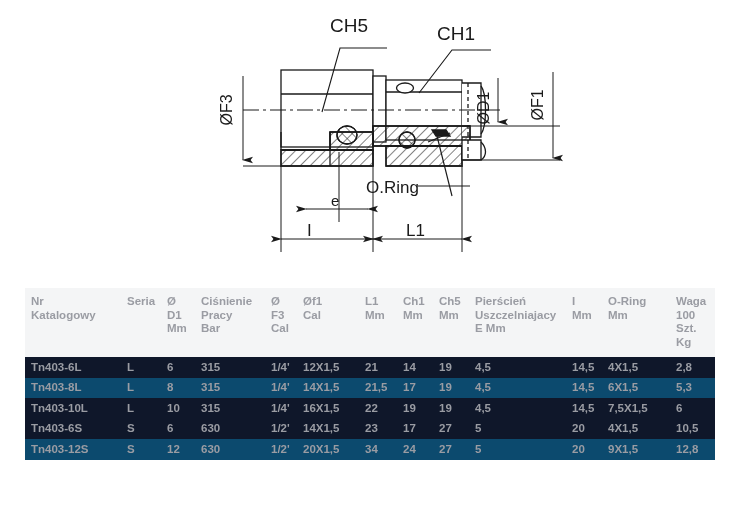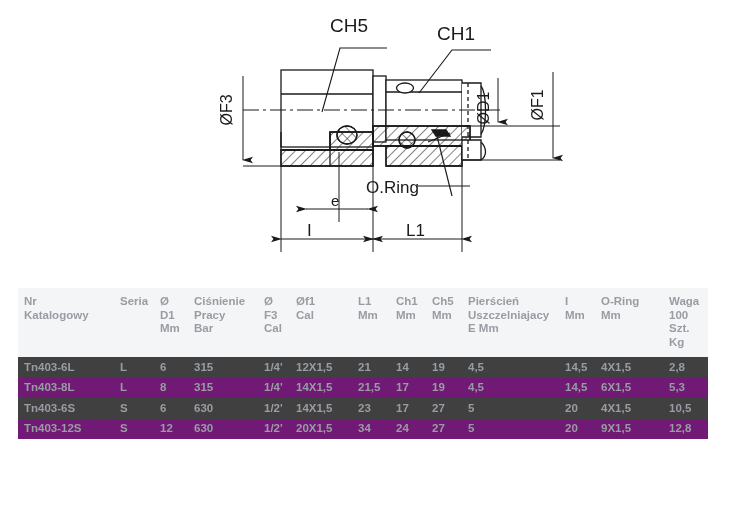--- a/index.html
+++ b/index.html
@@ -25,21 +25,21 @@
   }
   #drawing-svg {
     position: absolute;
     left: 0;
     top: 0;
   }
 
   
   #spec-table-wrap {
     position: absolute;
-    left: 18px;
+    left: 25px;
     top: 288px;
     width: 690px;
   }
   table.spec {
     border-collapse: collapse;
     border-spacing: 0;
     width: 690px;
     font-size: 11.5px;
     font-weight: bold;
     color: #9a9ca3;
@@ -58,22 +58,22 @@
     padding-top: 7px;
     padding-bottom: 8px;
     vertical-align: top;
   }
   table.spec tbody td {
     padding-top: 3.5px;
     padding-bottom: 3.5px;
     white-space: nowrap;
   }
   
-  table.spec tbody tr.odd  { background: #404040; }
-  table.spec tbody tr.even { background: #701a75; margin-top: 6px; }
+  table.spec tbody tr.odd  { background: #0f172a; }
+  table.spec tbody tr.even { background: #0c4a6e; margin-top: 6px; }
   table.spec thead tr      { background: #f4f5f6; }
   
   table.spec col.tint-a { background: rgba(0,0,0,0.014); }
   table.spec col.tint-b { background: rgba(0,0,0,0.000); }
 </style>
 </head>
 <body>
 
 <div id="drawing-area">
   <svg id="drawing-svg" width="756" height="280" viewBox="0 0 756 280">
@@ -271,20 +271,35 @@
           <td>14X1,5</td>
           <td>21,5</td>
           <td>17</td>
           <td>19</td>
           <td>4,5</td>
           <td>14,5</td>
           <td>6X1,5</td>
           <td>5,3</td>
         </tr>
         <tr class="odd">
+          <td>Tn403-10L</td>
+          <td>L</td>
+          <td>10</td>
+          <td>315</td>
+          <td>1/4'</td>
+          <td>16X1,5</td>
+          <td>22</td>
+          <td>19</td>
+          <td>19</td>
+          <td>4,5</td>
+          <td>14,5</td>
+          <td>7,5X1,5</td>
+          <td>6</td>
+        </tr>
+        <tr class="odd">
           <td>Tn403-6S</td>
           <td>S</td>
           <td>6</td>
           <td>630</td>
           <td>1/2'</td>
           <td>14X1,5</td>
           <td>23</td>
           <td>17</td>
           <td>27</td>
           <td>5</td>

